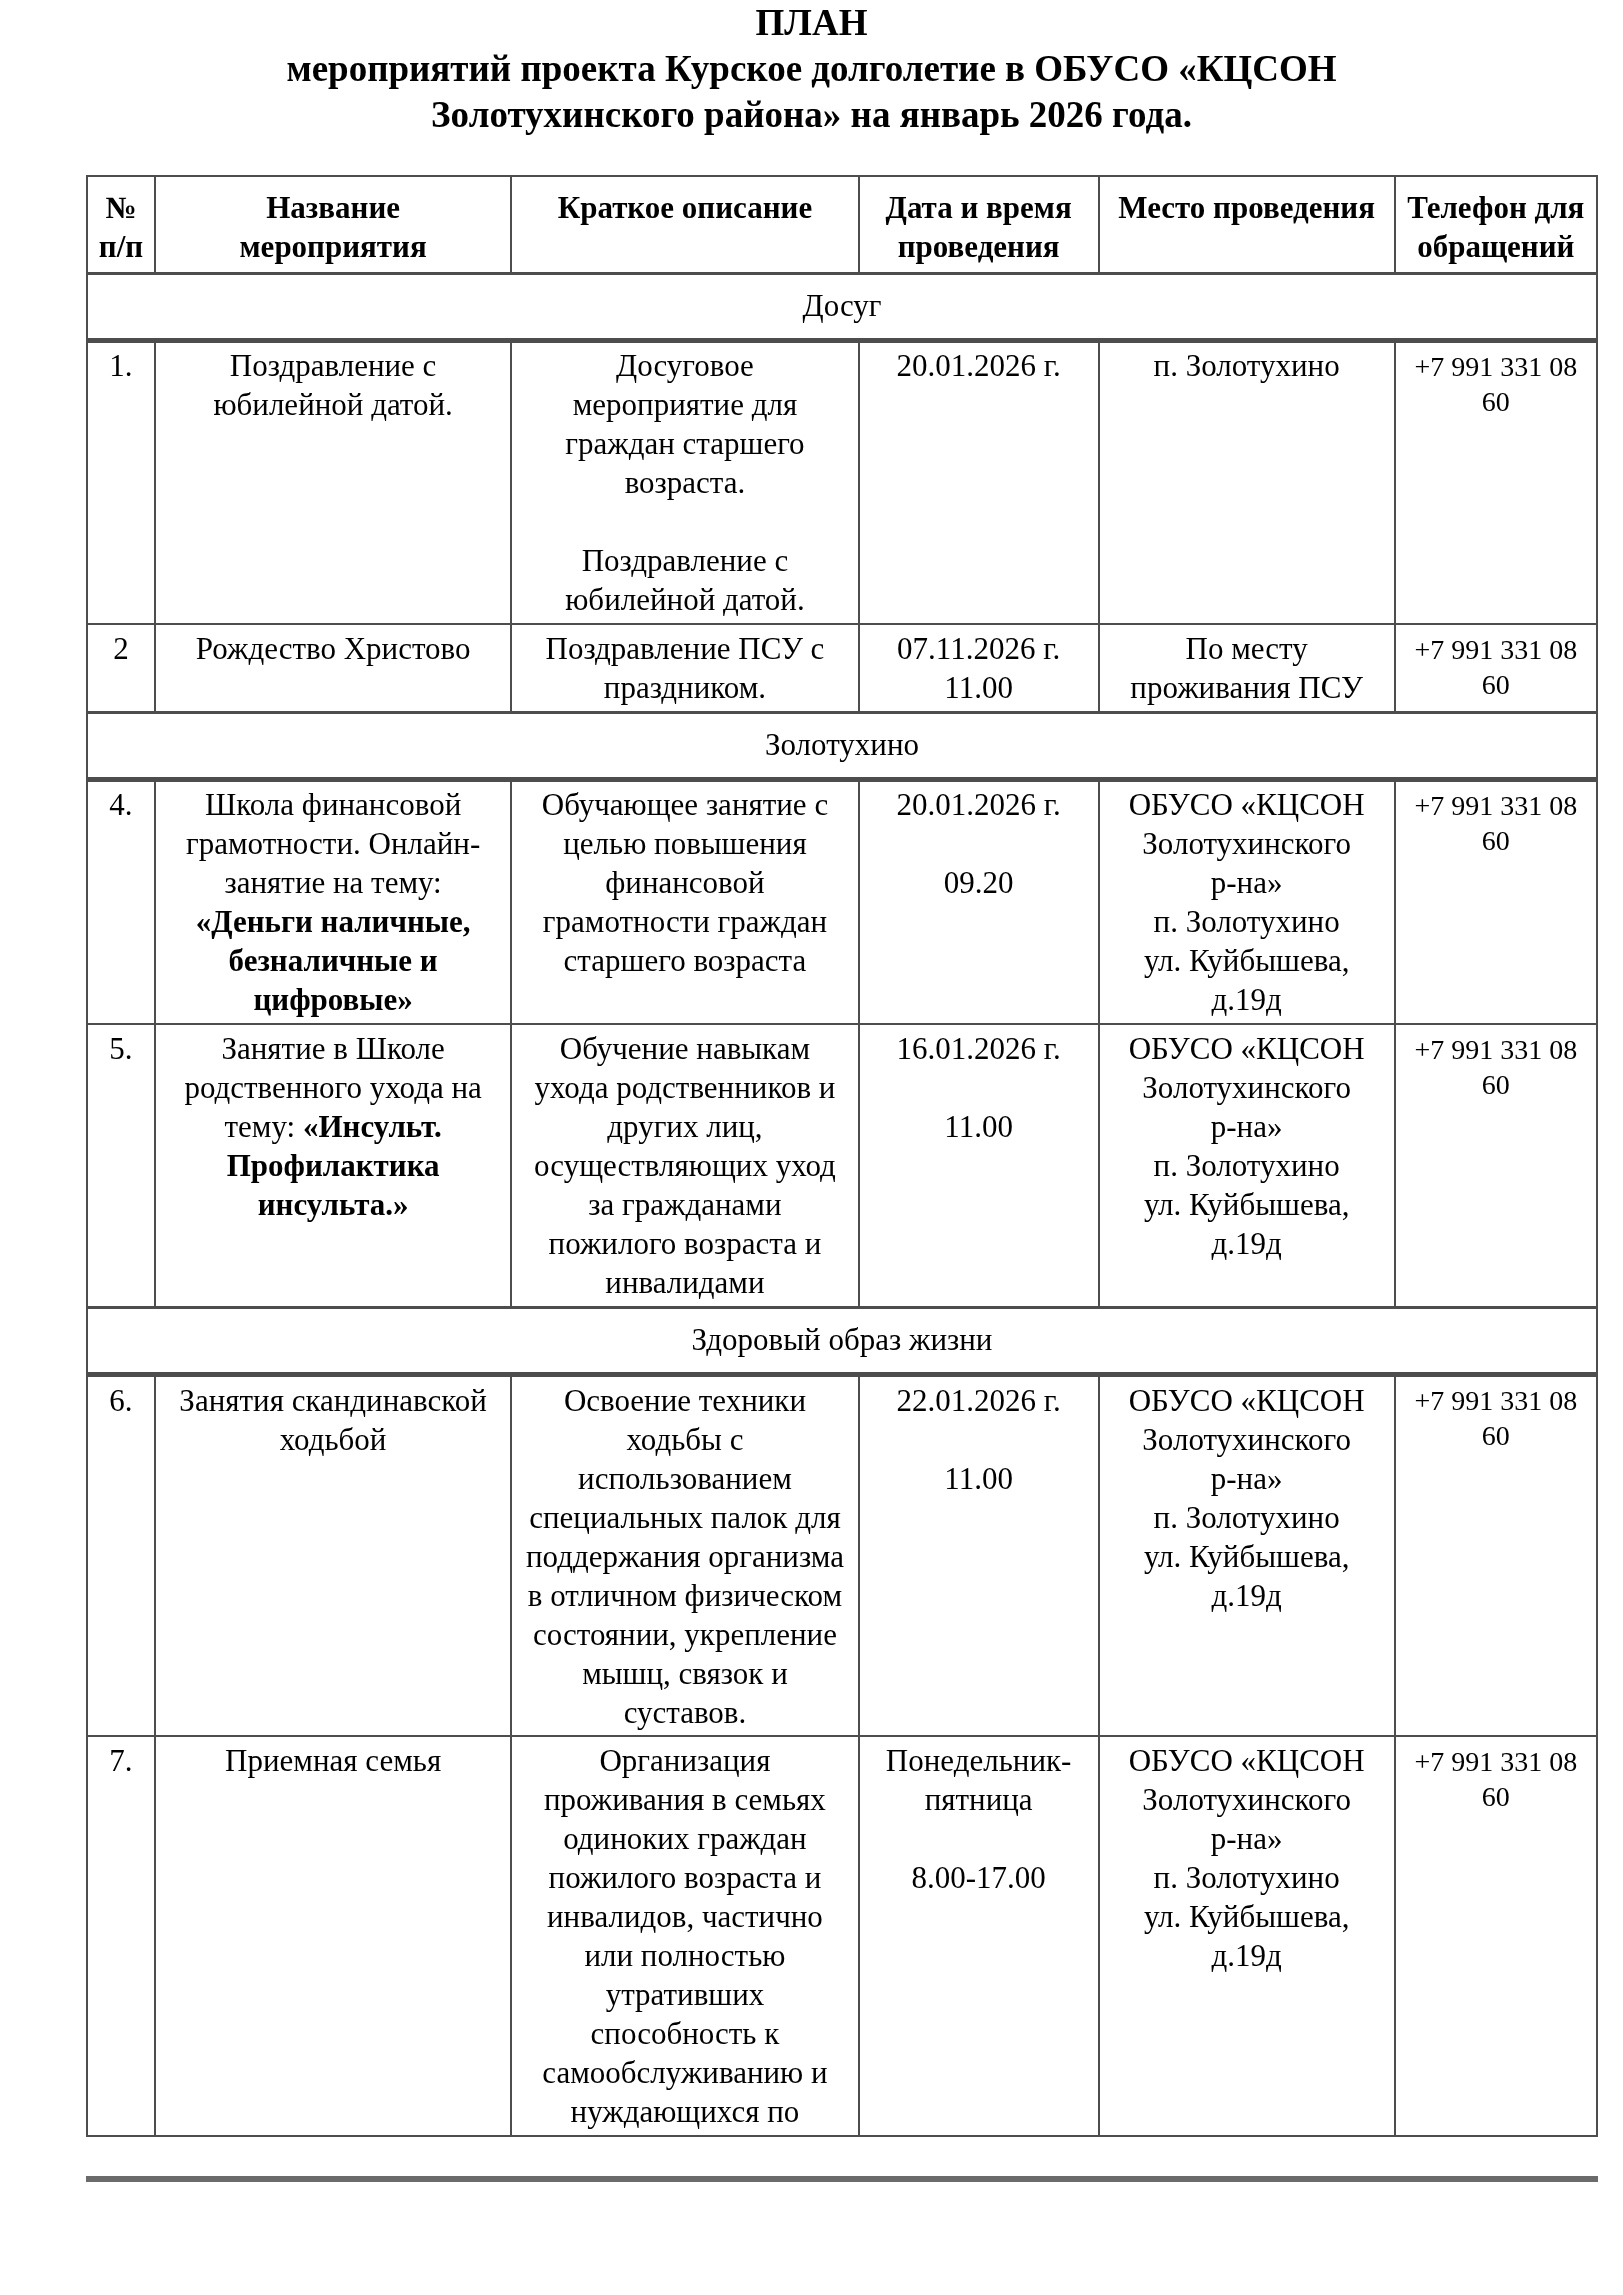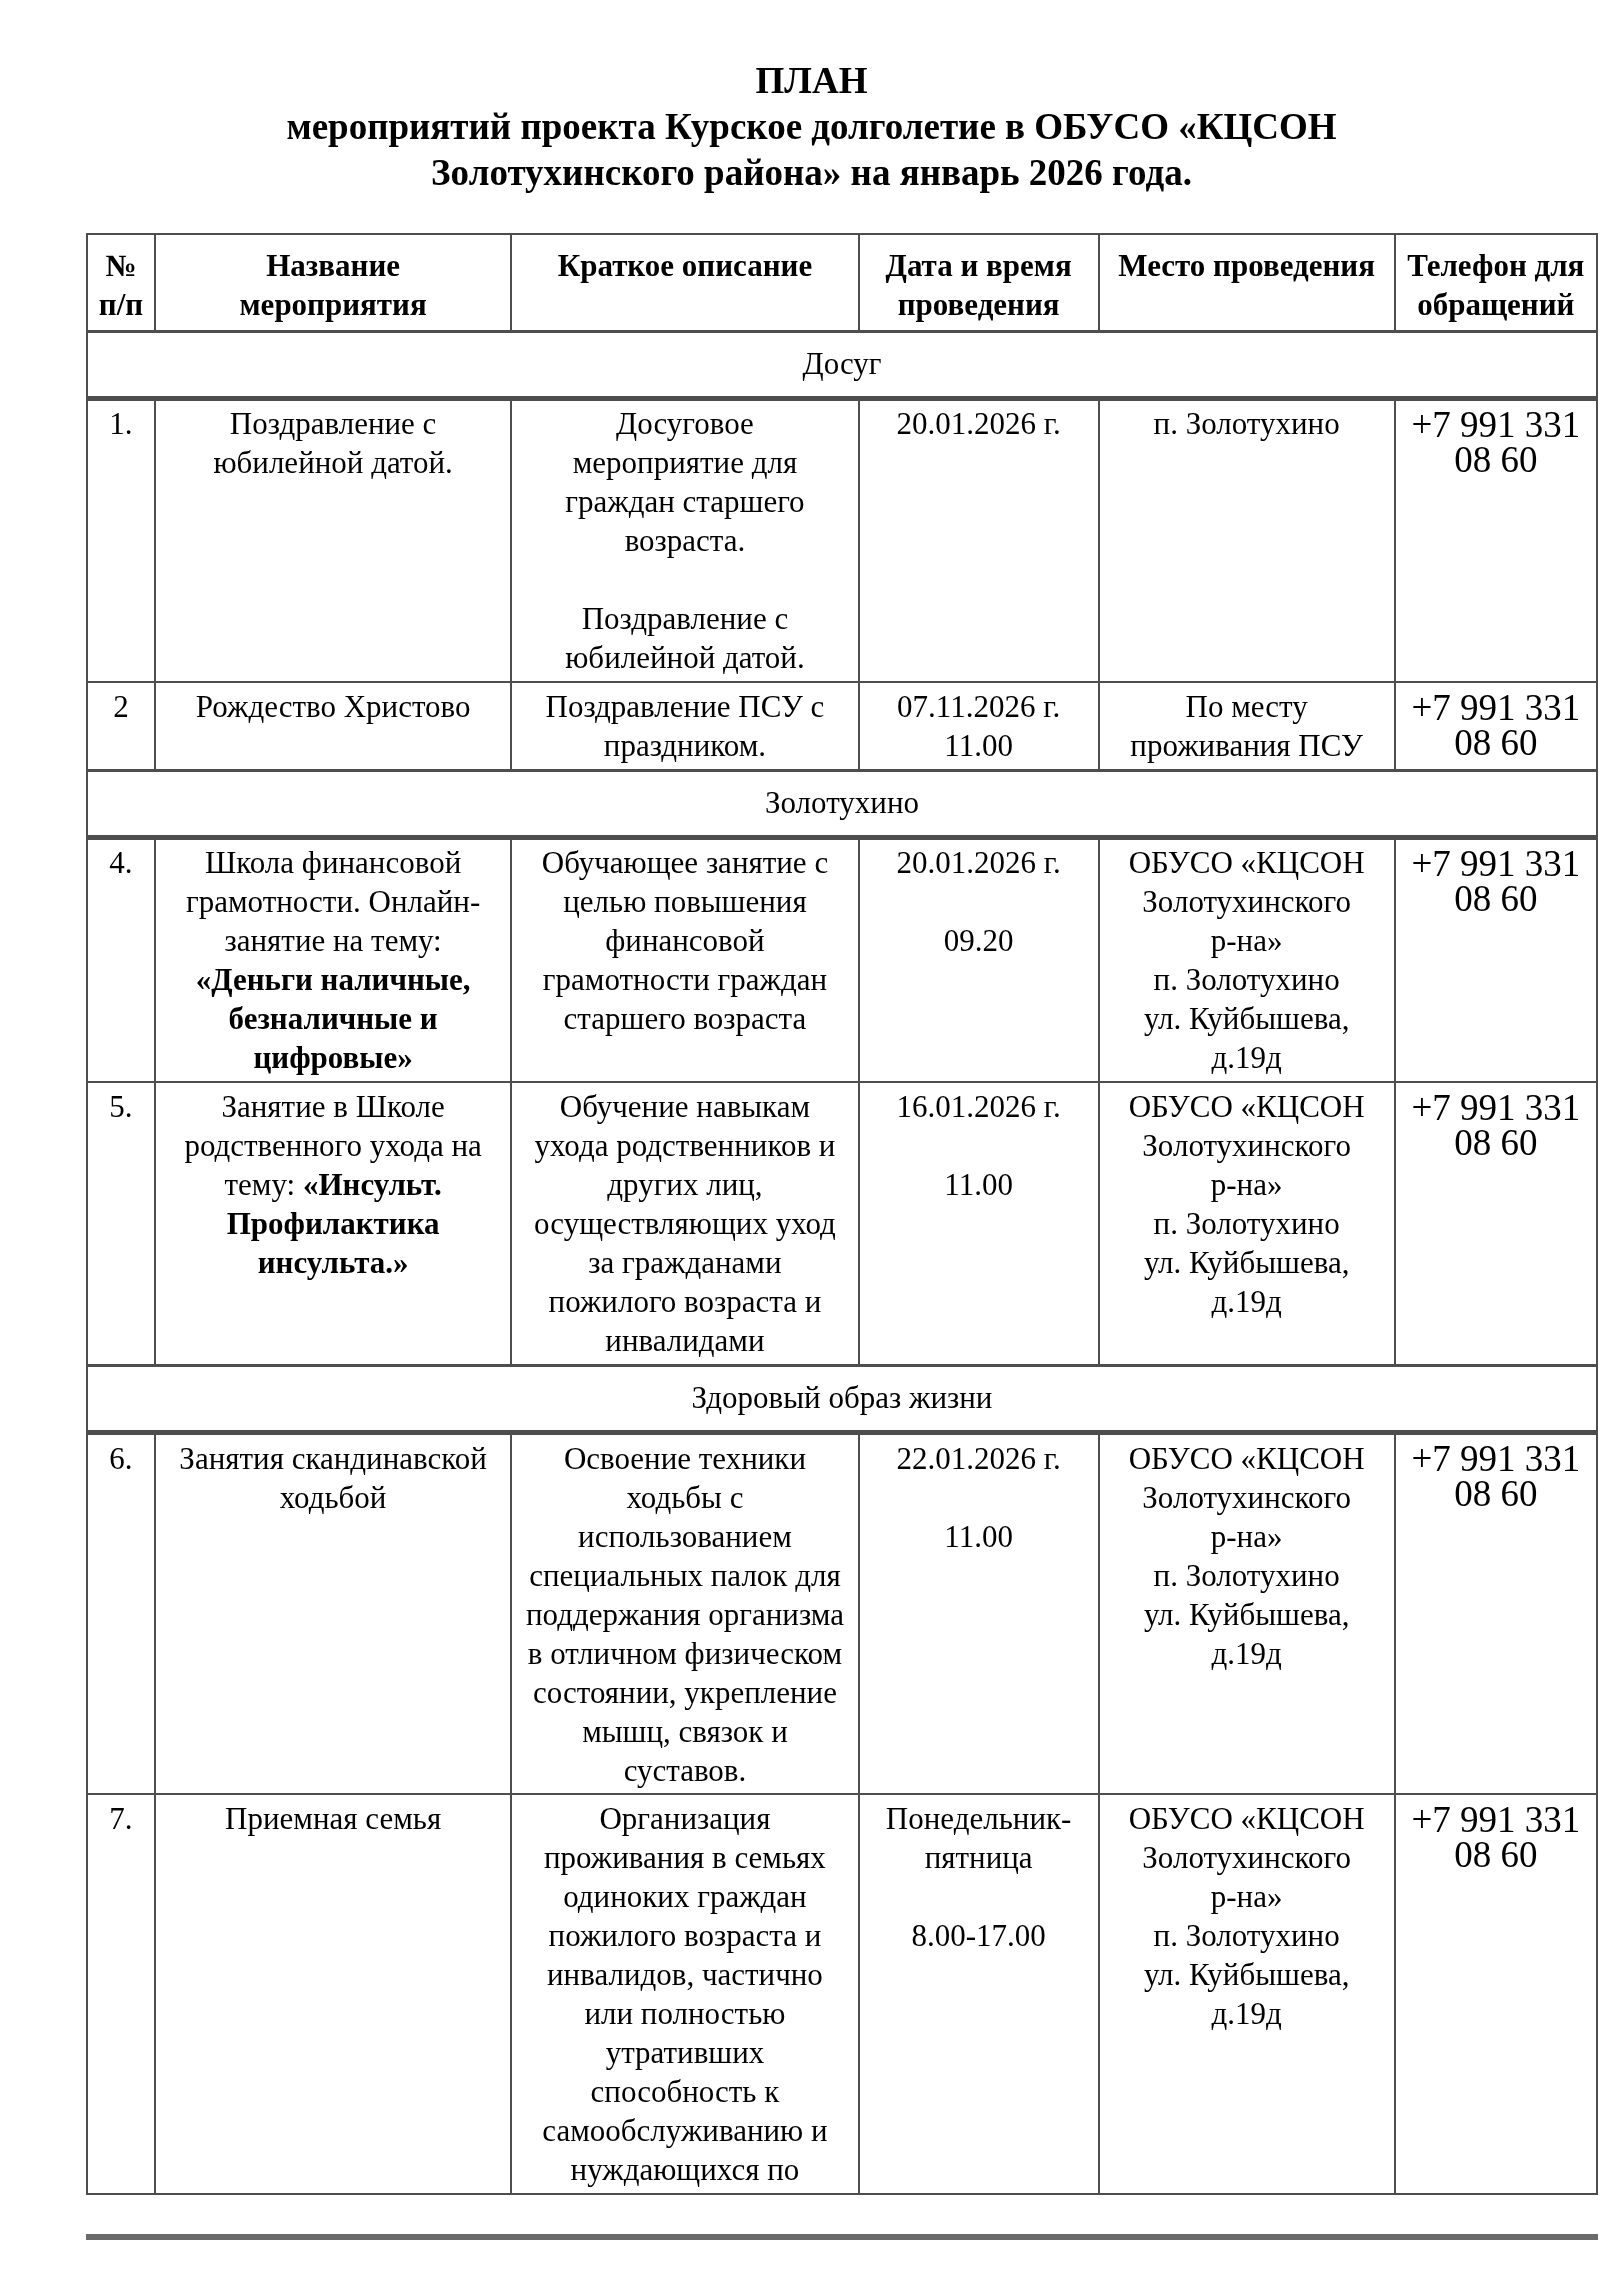--- a/index.html
+++ b/index.html
@@ -8,21 +8,20 @@
     background: #ffffff;
   }
   body {
     width: 1623px;
     height: 2295px;
     overflow: hidden;
     font-family: "Liberation Serif", "DejaVu Serif", serif;
     color: #000000;
   }
   .page {
-    padding-top: 58px;
   }
   .doc-title {
     text-align: center;
     font-weight: bold;
     font-size: 37px;
     line-height: 46px;
     white-space: pre-line;
   }
   .table-wrap {
     margin-left: 86px;
@@ -60,21 +59,21 @@
     padding-bottom: 6.5px;
   }
   tr.section-row td {
     font-weight: normal;
     border-top-width: 3.3px;
     border-bottom-width: 5.2px;
     padding-top: 10.5px;
     padding-bottom: 13px;
   }
   td.phone-cell {
-    font-size: 37px;
+    font-size: 28px;
     line-height: 35px;
     padding-top: 6.5px;
   }
   .bold-part {
     font-weight: bold;
   }
 </style>
 </head>
 <body>
 

